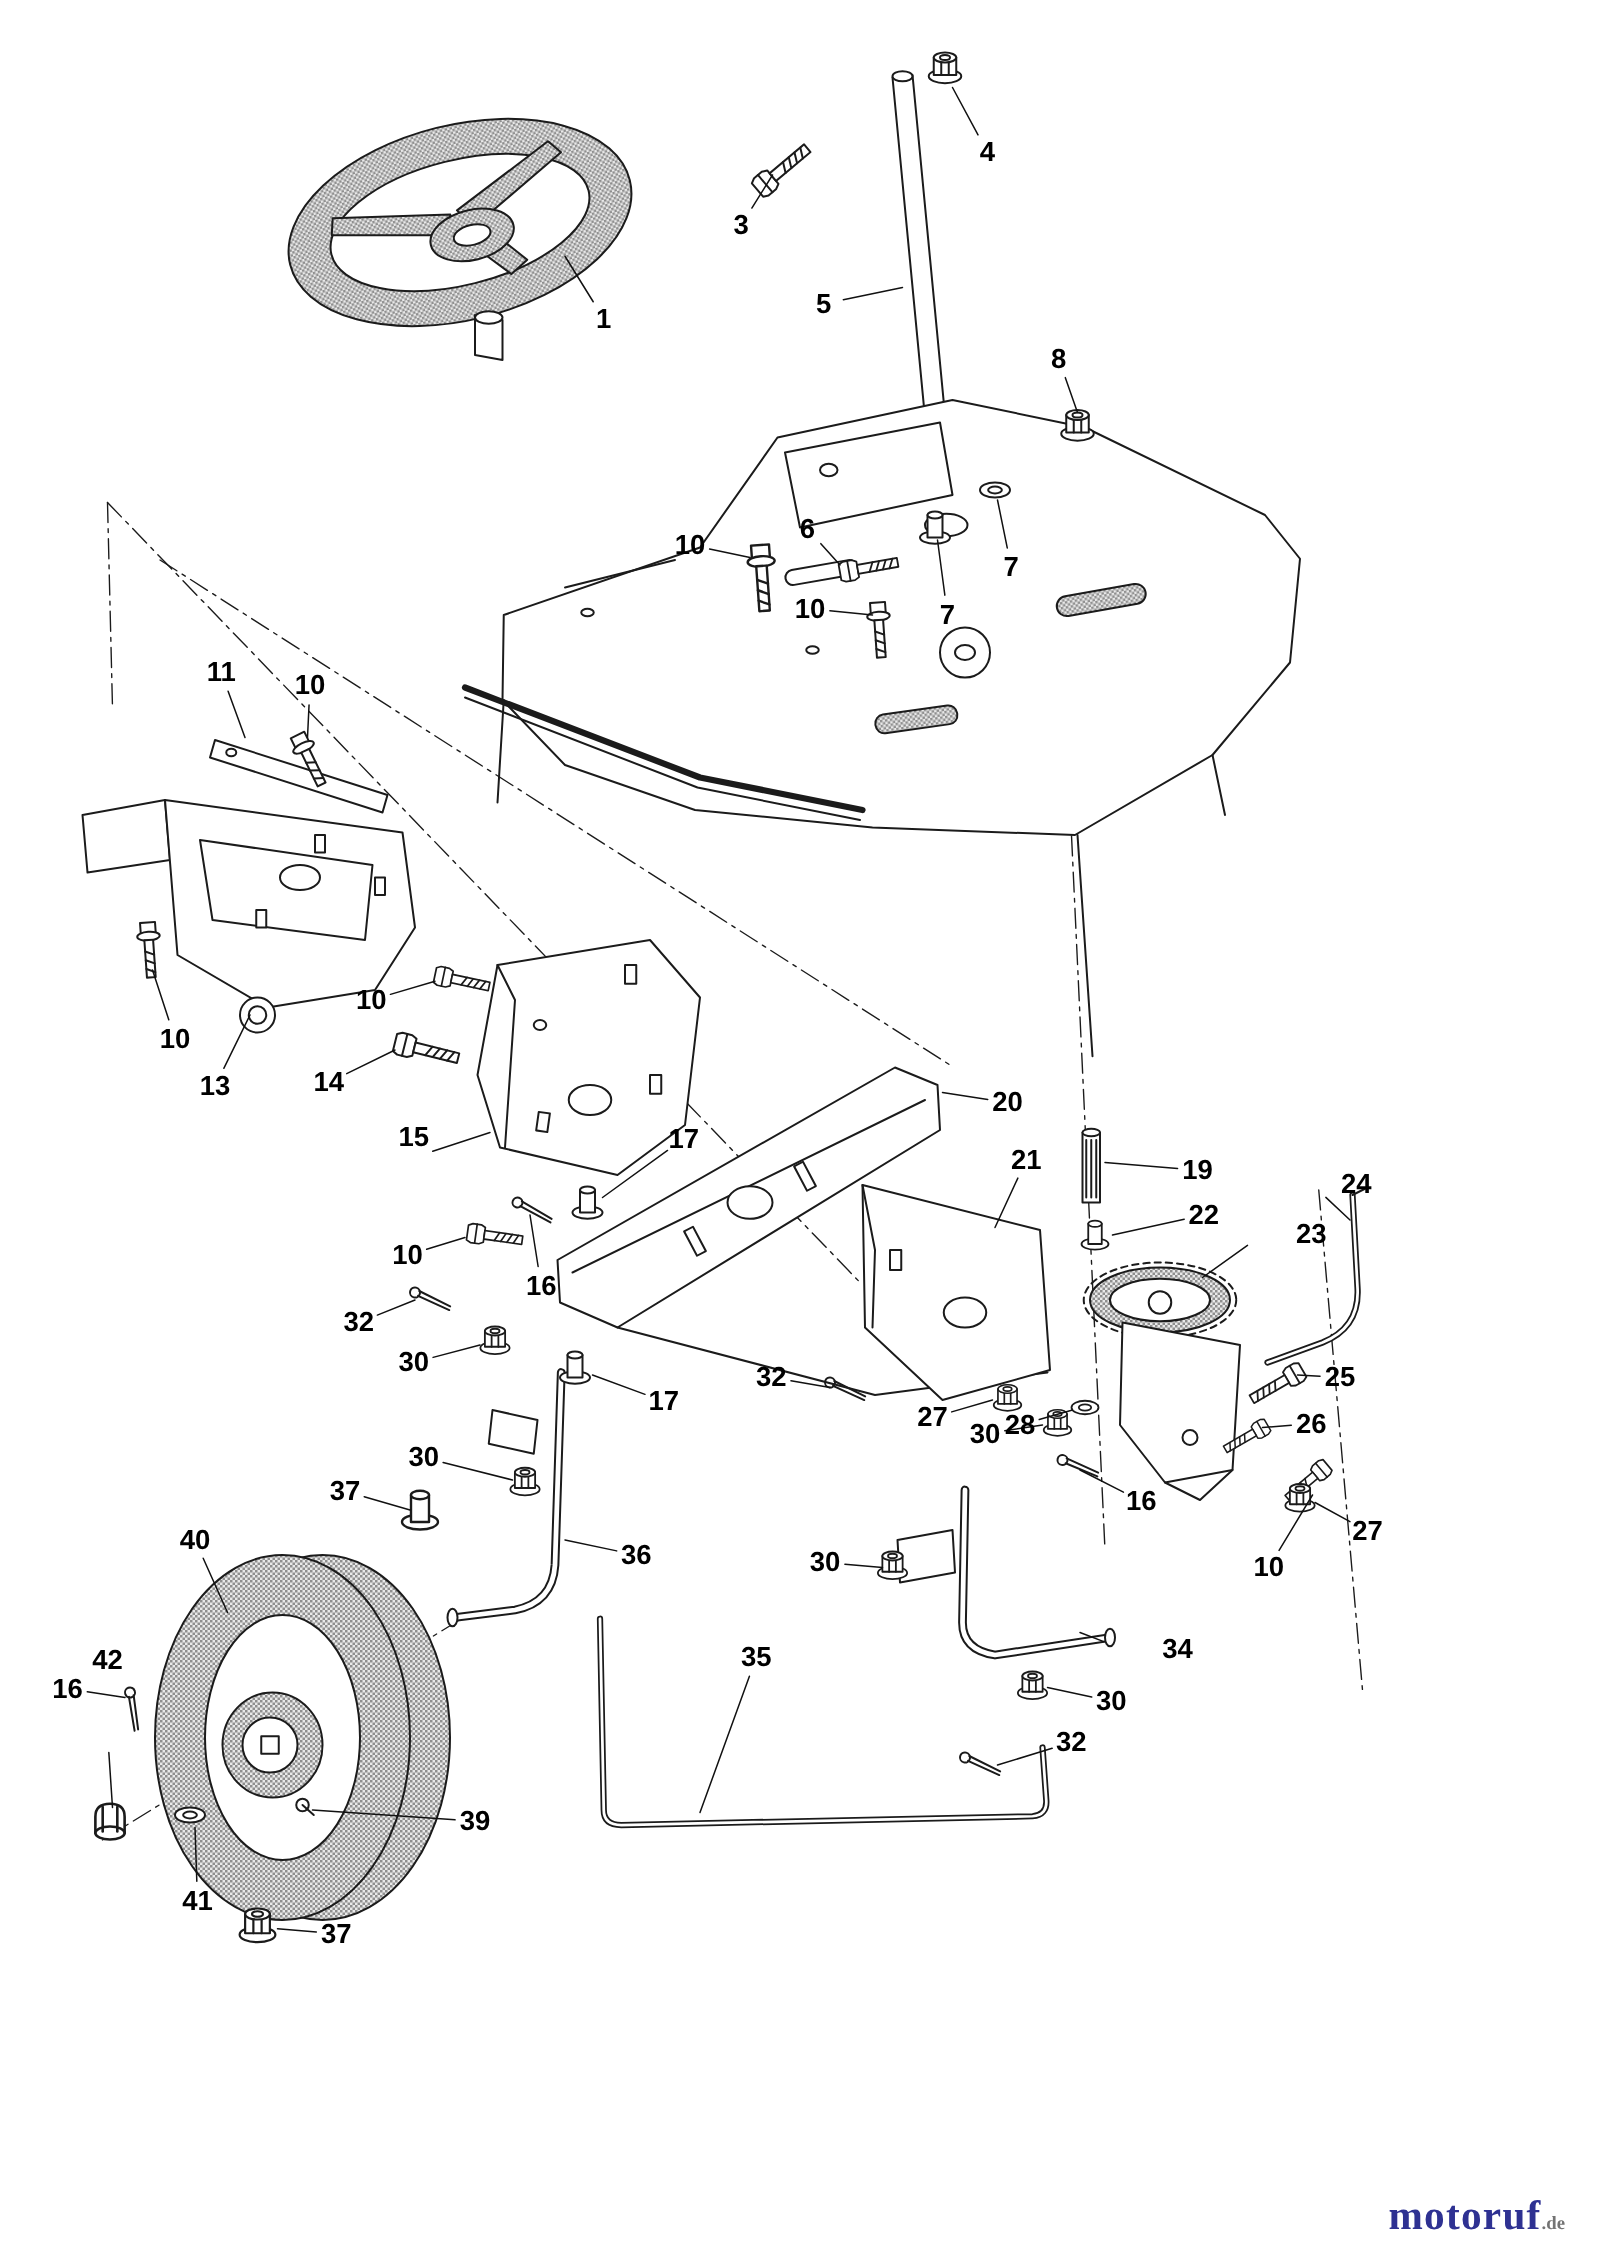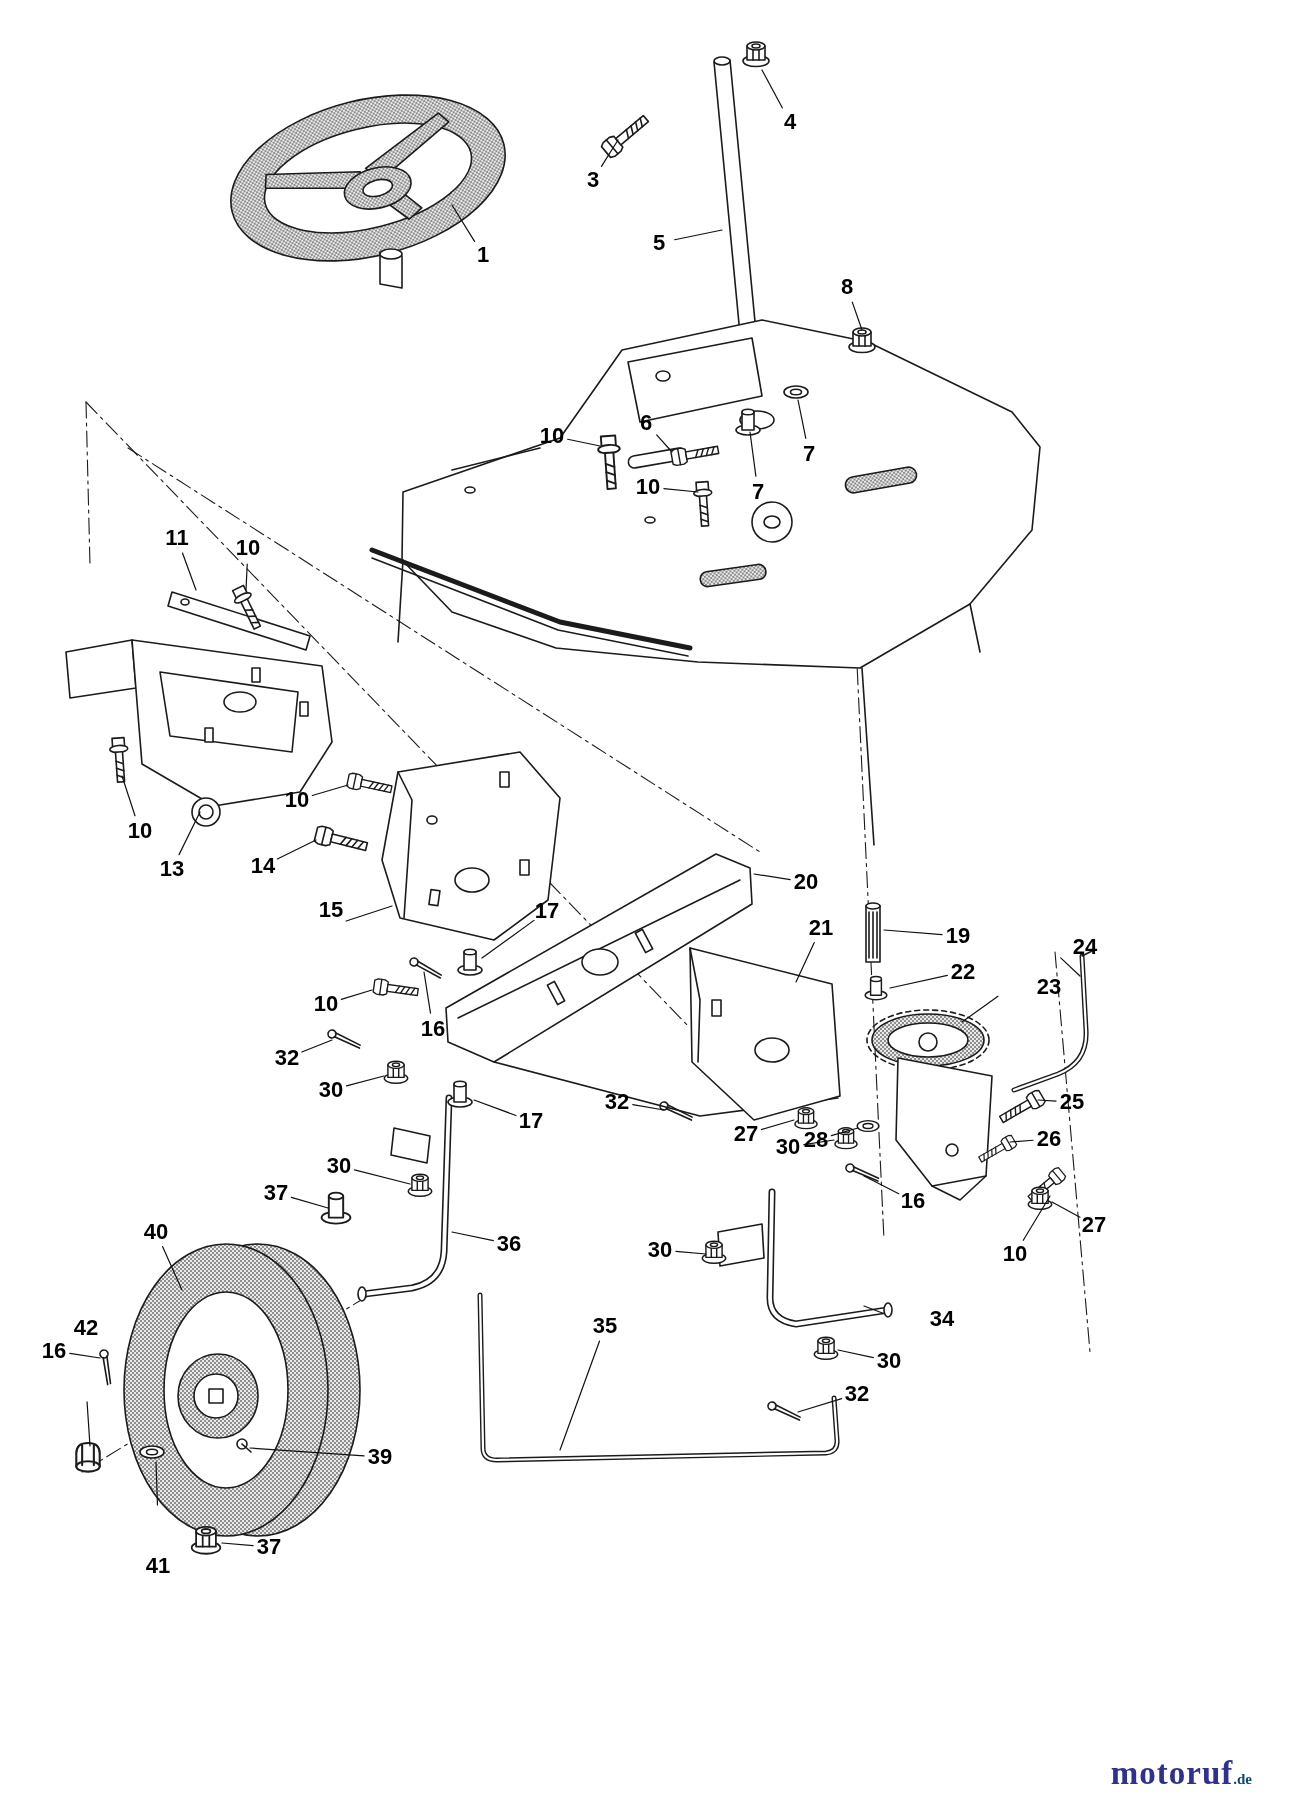--- a/index.html
+++ b/index.html
@@ -373,20 +373,20 @@
       <div class="callout" style="left: 156px; top: 1232px;">40</div>
       <div class="callout" style="left: 509px; top: 1244px;">36</div>
       <div class="callout" style="left: 660px; top: 1250px;">30</div>
       <div class="callout" style="left: 898px; top: 1319px; margin-left: 44px;">34</div>
       <div class="callout" style="left: 605px; top: 1326px;">35</div>
       <div class="callout" style="left: 889px; top: 1361px;">30</div>
       <div class="callout" style="left: 857px; top: 1394px;">32</div>
       <div class="callout" style="left: 54px; top: 1351px;">16</div>
       <div class="callout" style="left: 86px; top: 1328px; text-align: right;">42</div>
       <div class="callout" style="left: 380px; top: 1457px;">39</div>
-      <div class="callout" style="left: 158px; top: 1521px; margin-top: 45px;">41</div>
+      <div class="callout" style="left: 158px; top: 1521px;">41</div>
       <div class="callout" style="left: 269px; top: 1547px;">37</div>
     </div>
 
   <div class="watermark">
-    <span class="brand" style="color: rgb(46, 49, 146);">motoruf</span><span class="suffix" style="color: #0c4a6e; font-family: Liberation Serif, serif;">.de</span>
+    <span class="brand" style="color: rgb(46, 49, 146);">motoruf</span><span class="suffix" style="color: #737373; font-family: Liberation Serif, serif;">.de</span>
   </div>
 </div>
 
 </body></html>

